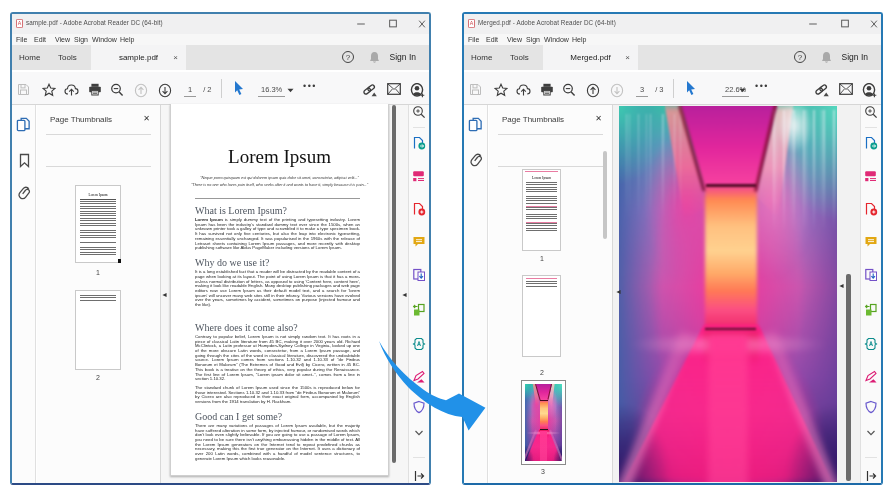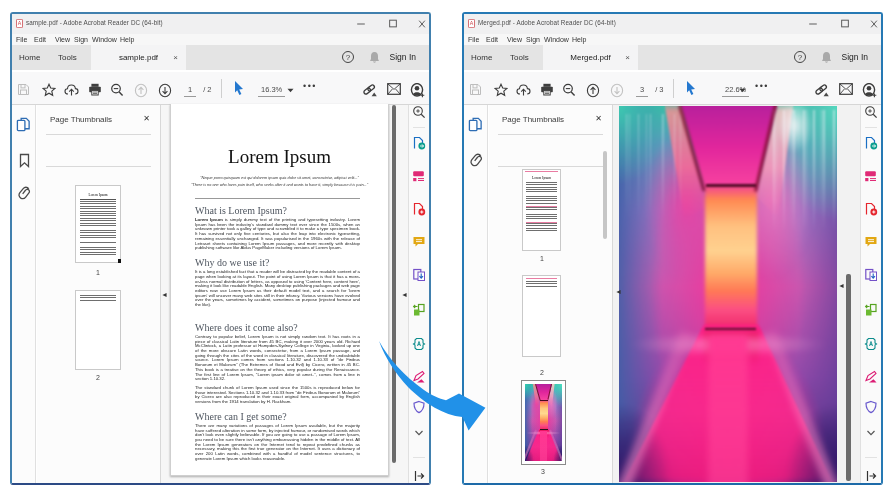--- a/index.html
+++ b/index.html
@@ -237,21 +237,21 @@
             </div>
           <div class="lp-rule"></div>
           <div class="lp-h">What is Lorem Ipsum?</div>
           <div class="lp-p"><b>Lorem Ipsum</b> is simply dummy text of the printing and typesetting industry. Lorem Ipsum has been the industry's standard dummy text ever since the 1500s, when an unknown printer took a galley of type and scrambled it to make a type specimen book. It has survived not only five centuries, but also the leap into electronic typesetting, remaining essentially unchanged. It was popularised in the 1960s with the release of Letraset sheets containing Lorem Ipsum passages, and more recently with desktop publishing software like Aldus PageMaker including versions of Lorem Ipsum.</div>
           <div class="lp-h">Why do we use it?</div>
           <div class="lp-p">It is a long established fact that a reader will be distracted by the readable content of a page when looking at its layout. The point of using Lorem Ipsum is that it has a more-or-less normal distribution of letters, as opposed to using 'Content here, content here', making it look like readable English. Many desktop publishing packages and web page editors now use Lorem Ipsum as their default model text, and a search for 'lorem ipsum' will uncover many web sites still in their infancy. Various versions have evolved over the years, sometimes by accident, sometimes on purpose (injected humour and the like).</div>
           <div style="height:8px;"></div>
           <div class="lp-h">Where does it come also?</div>
           <div class="lp-p">Contrary to popular belief, Lorem Ipsum is not simply random text. It has roots in a piece of classical Latin literature from 45 BC, making it over 2000 years old. Richard McClintock, a Latin professor at Hampden-Sydney College in Virginia, looked up one of the more obscure Latin words, consectetur, from a Lorem Ipsum passage, and going through the cites of the word in classical literature, discovered the undoubtable source. Lorem Ipsum comes from sections 1.10.32 and 1.10.33 of "de Finibus Bonorum et Malorum" (The Extremes of Good and Evil) by Cicero, written in 45 BC. This book is a treatise on the theory of ethics, very popular during the Renaissance. The first line of Lorem Ipsum, "Lorem ipsum dolor sit amet..", comes from a line in section 1.10.32.</div>
           <div class="lp-p" style="margin-top:4px;">The standard chunk of Lorem Ipsum used since the 1500s is reproduced below for those interested. Sections 1.10.32 and 1.10.33 from "de Finibus Bonorum et Malorum" by Cicero are also reproduced in their exact original form, accompanied by English versions from the 1914 translation by H. Rackham.</div>
-          <div class="lp-h">Where can I get some?</div>
+          <div class="lp-h">Good can I get some?</div>
           <div class="lp-p">There are many variations of passages of Lorem Ipsum available, but the majority have suffered alteration in some form, by injected humour, or randomised words which don't look even slightly believable. If you are going to use a passage of Lorem Ipsum, you need to be sure there isn't anything embarrassing hidden in the middle of text. All the Lorem Ipsum generators on the Internet tend to repeat predefined chunks as necessary, making this the first true generator on the Internet. It uses a dictionary of over 200 Latin words, combined with a handful of model sentence structures, to generate Lorem Ipsum which looks reasonable.</div>
         </div>
         <div class="scrollv" style="right:12px;top:0px;height:358px;"></div>
         <div class="collapse" style="left:0px;top:186px;">◄</div>
         <div class="collapse" style="right:0px;top:186px;">◄</div>
       </div>
       <div class="toolsrail">
         <svg class="tool" style="top:0;" viewBox="0 0 14 14">
             <circle cx="6" cy="6" r="4.3" fill="none" stroke="#3f3f3f" stroke-width="1.1"></circle>
             <path d="M4.2 6 H7.8 M6 4.2 V7.8" stroke="#3f3f3f" stroke-width="0.9"></path>

